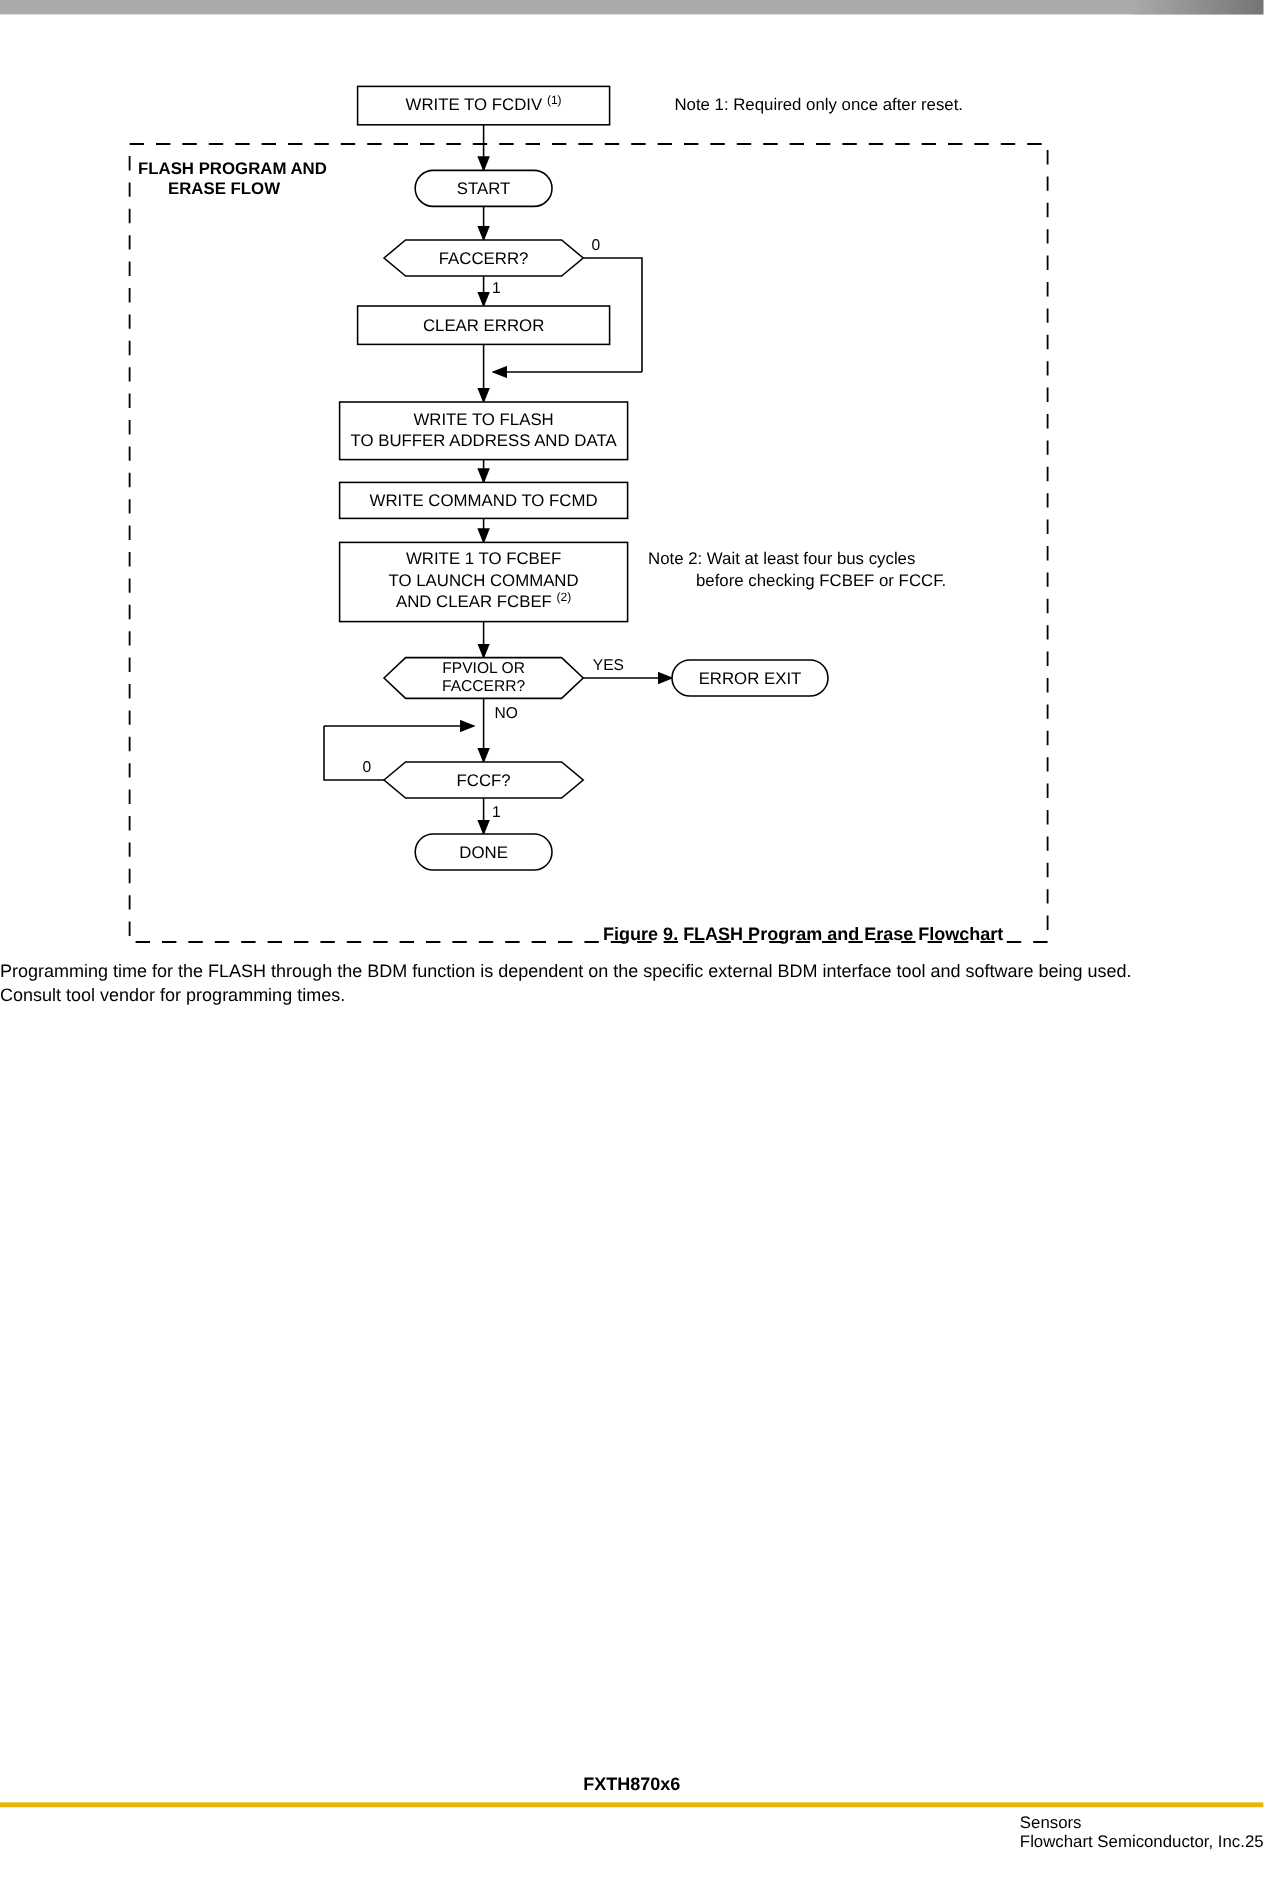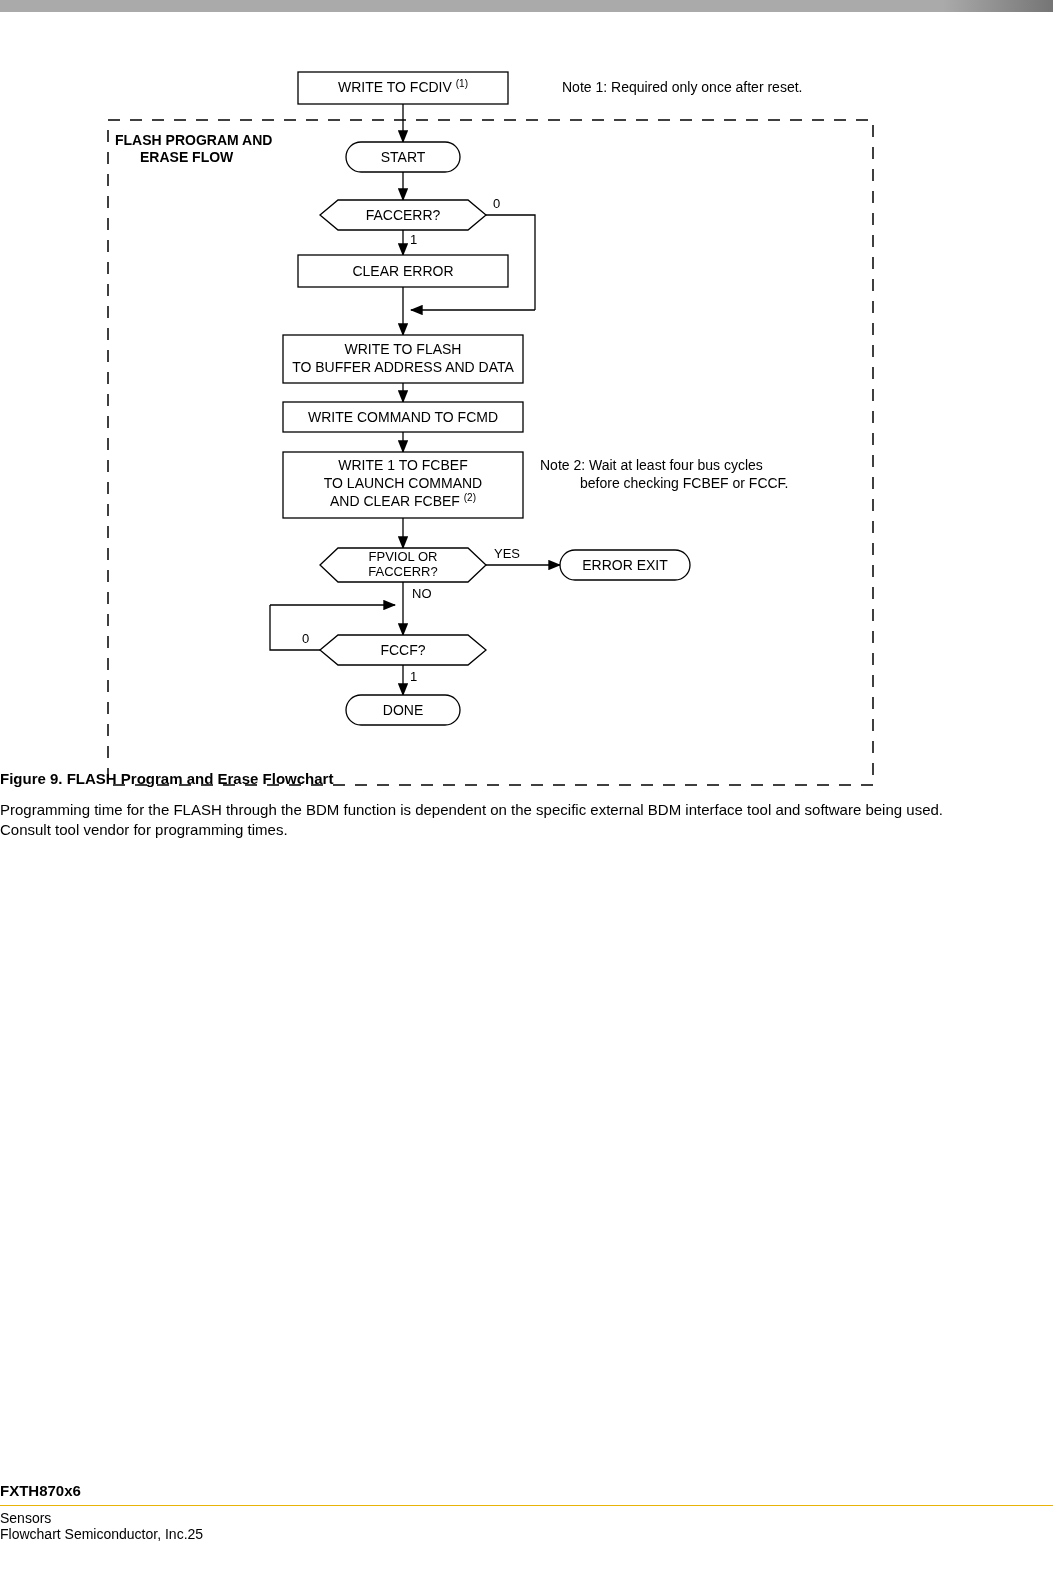--- a/index.html
+++ b/index.html
@@ -35,49 +35,49 @@
     top: 60px;
     left: 0;
     width: 1053px;
     height: 740px;
   }
   .figure-caption {
     position: absolute;
     top: 770px;
     left: 0;
     width: 836px;
-    text-align: left;
+    text-align: right;
     font-weight: bold;
     font-size: 15px;
   }
   .body-text {
     position: absolute;
     top: 800px;
     left: 0;
     width: 949px;
     font-size: 15px;
     line-height: 1.35;
   }
   .footer {
     position: absolute;
     bottom: 30px;
     left: 0;
     width: 1053px;
     font-size: 14px;
   }
   .footer-right-top {
-    text-align: left;
+    text-align: center;
     font-weight: bold;
     font-size: 15px;
     padding-bottom: 6px;
-    border-bottom: 1px solid #eab308;
+    border-bottom: 4px solid #eab308;
   }
   .footer-row {
     display: flex;
-    justify-content: flex-start;
+    justify-content: flex-end;
     padding-top: 4px;
   }
   svg text { font-family: Arial, Helvetica, sans-serif; }
   .box { fill:#fff; stroke:#000; stroke-width:1.3; }
   .pill { fill:#fff; stroke:#000; stroke-width:1.3; }
   .hex { fill:#fff; stroke:#000; stroke-width:1.3; }
   .arrow { stroke:#000; stroke-width:1.3; fill:none; marker-end:url(#arrowhead);}
   .line  { stroke:#000; stroke-width:1.3; fill:none; }
 </style>
 </head>

